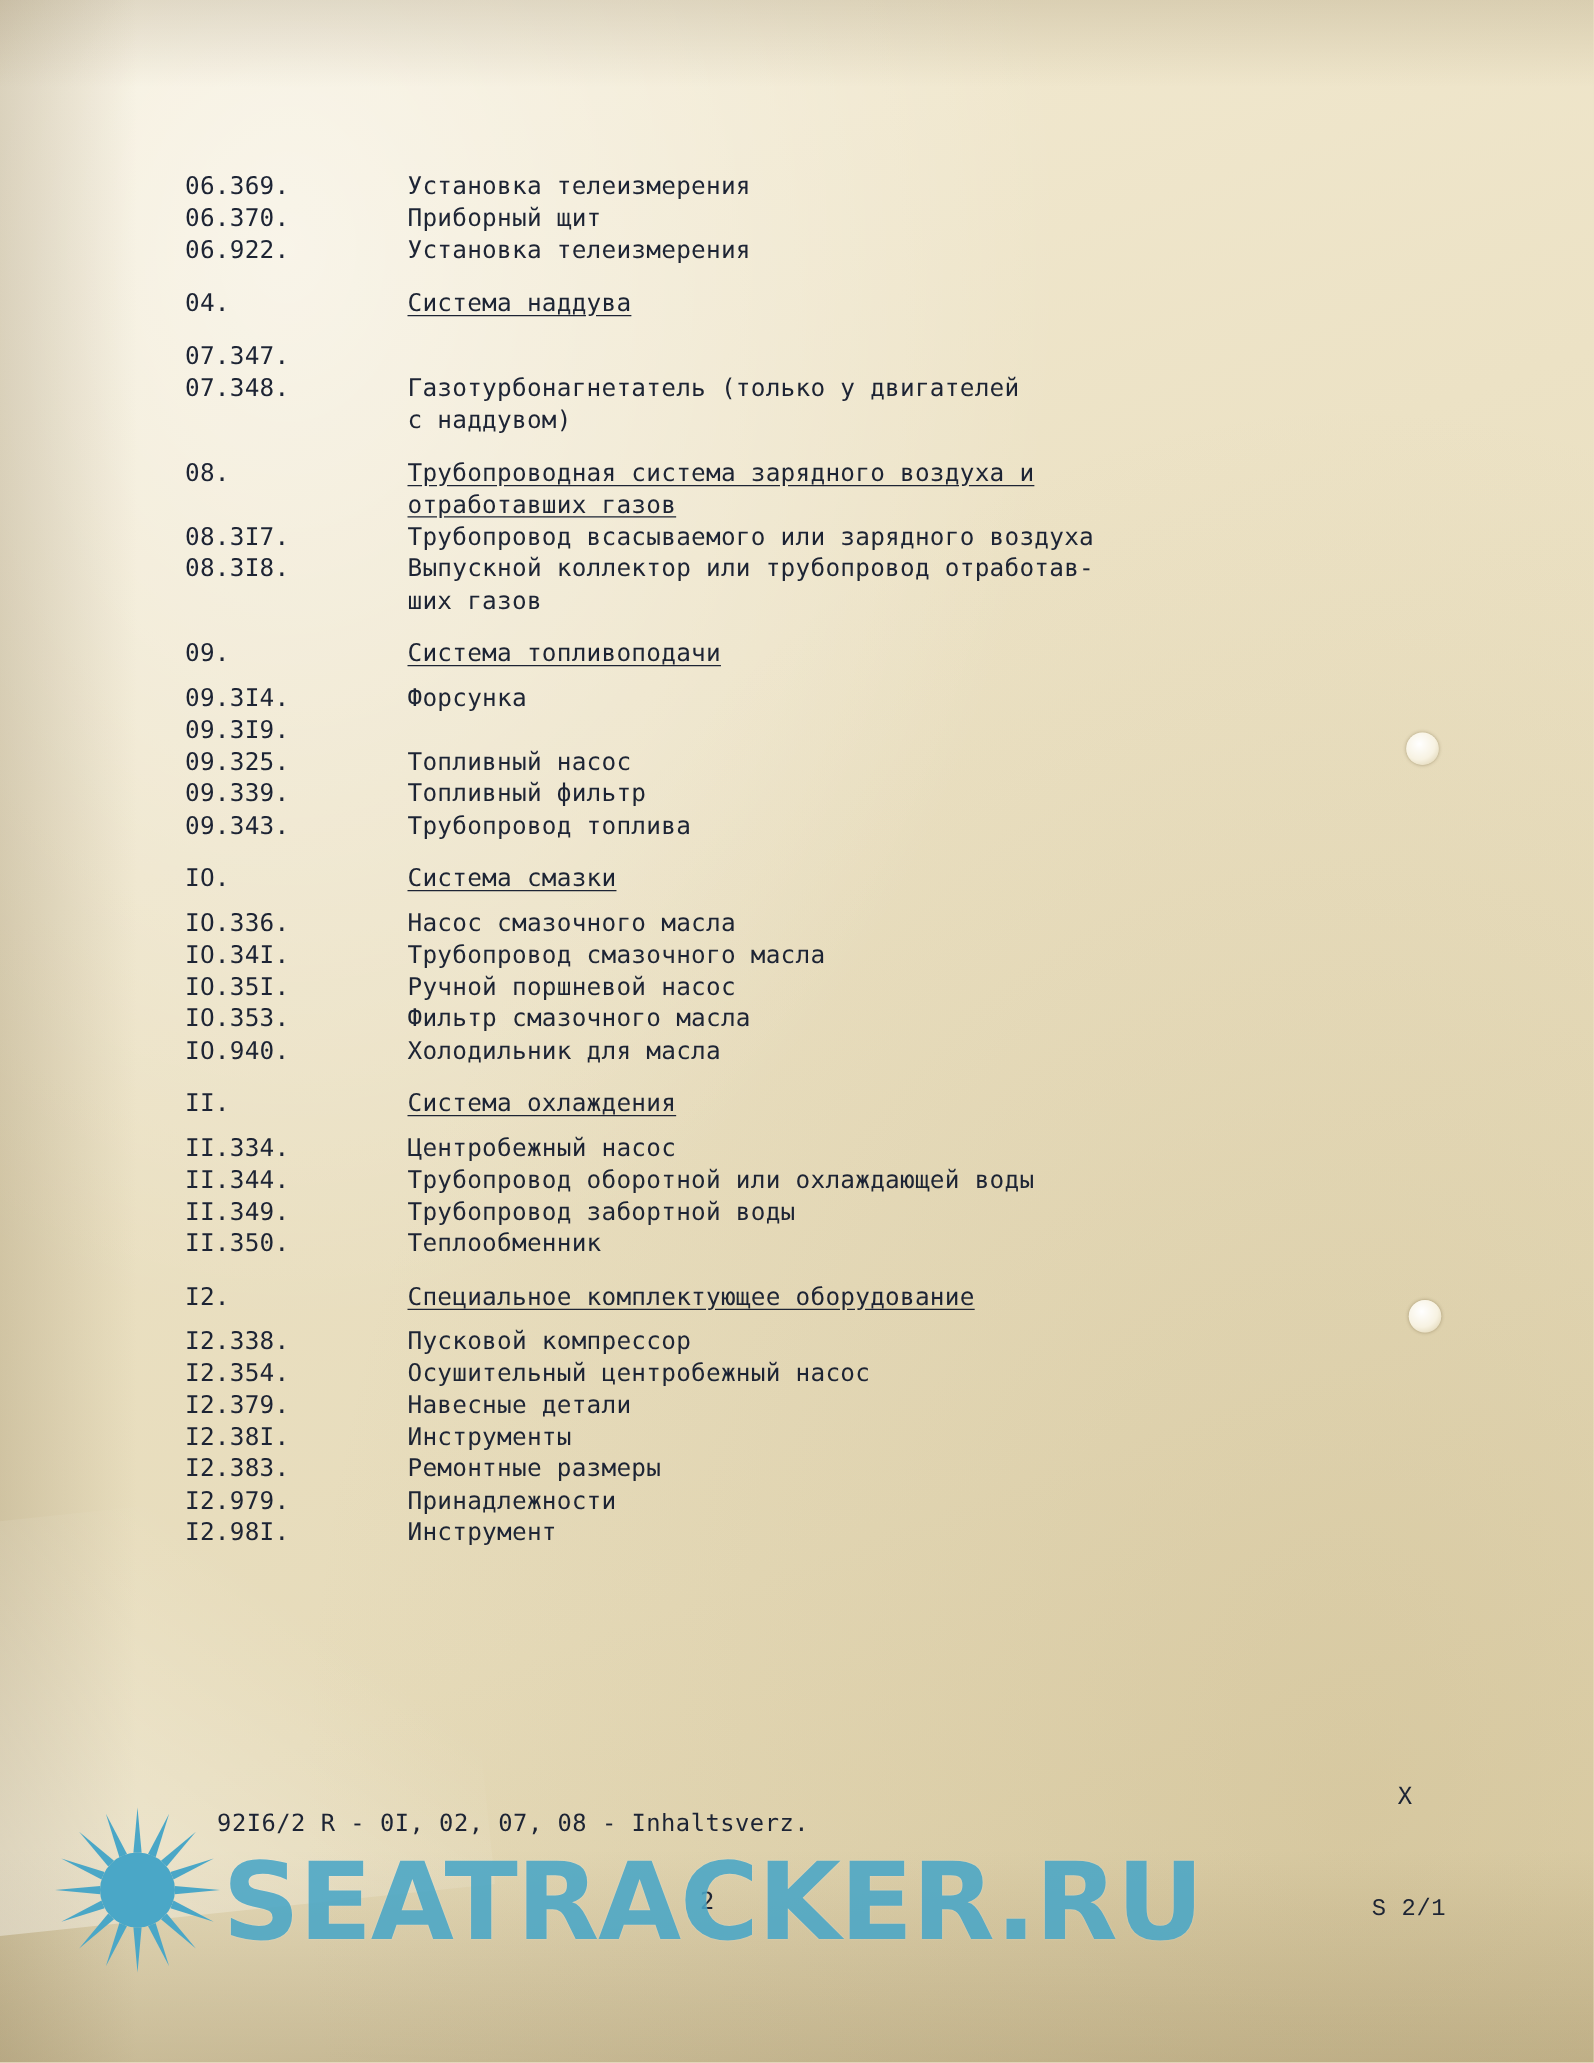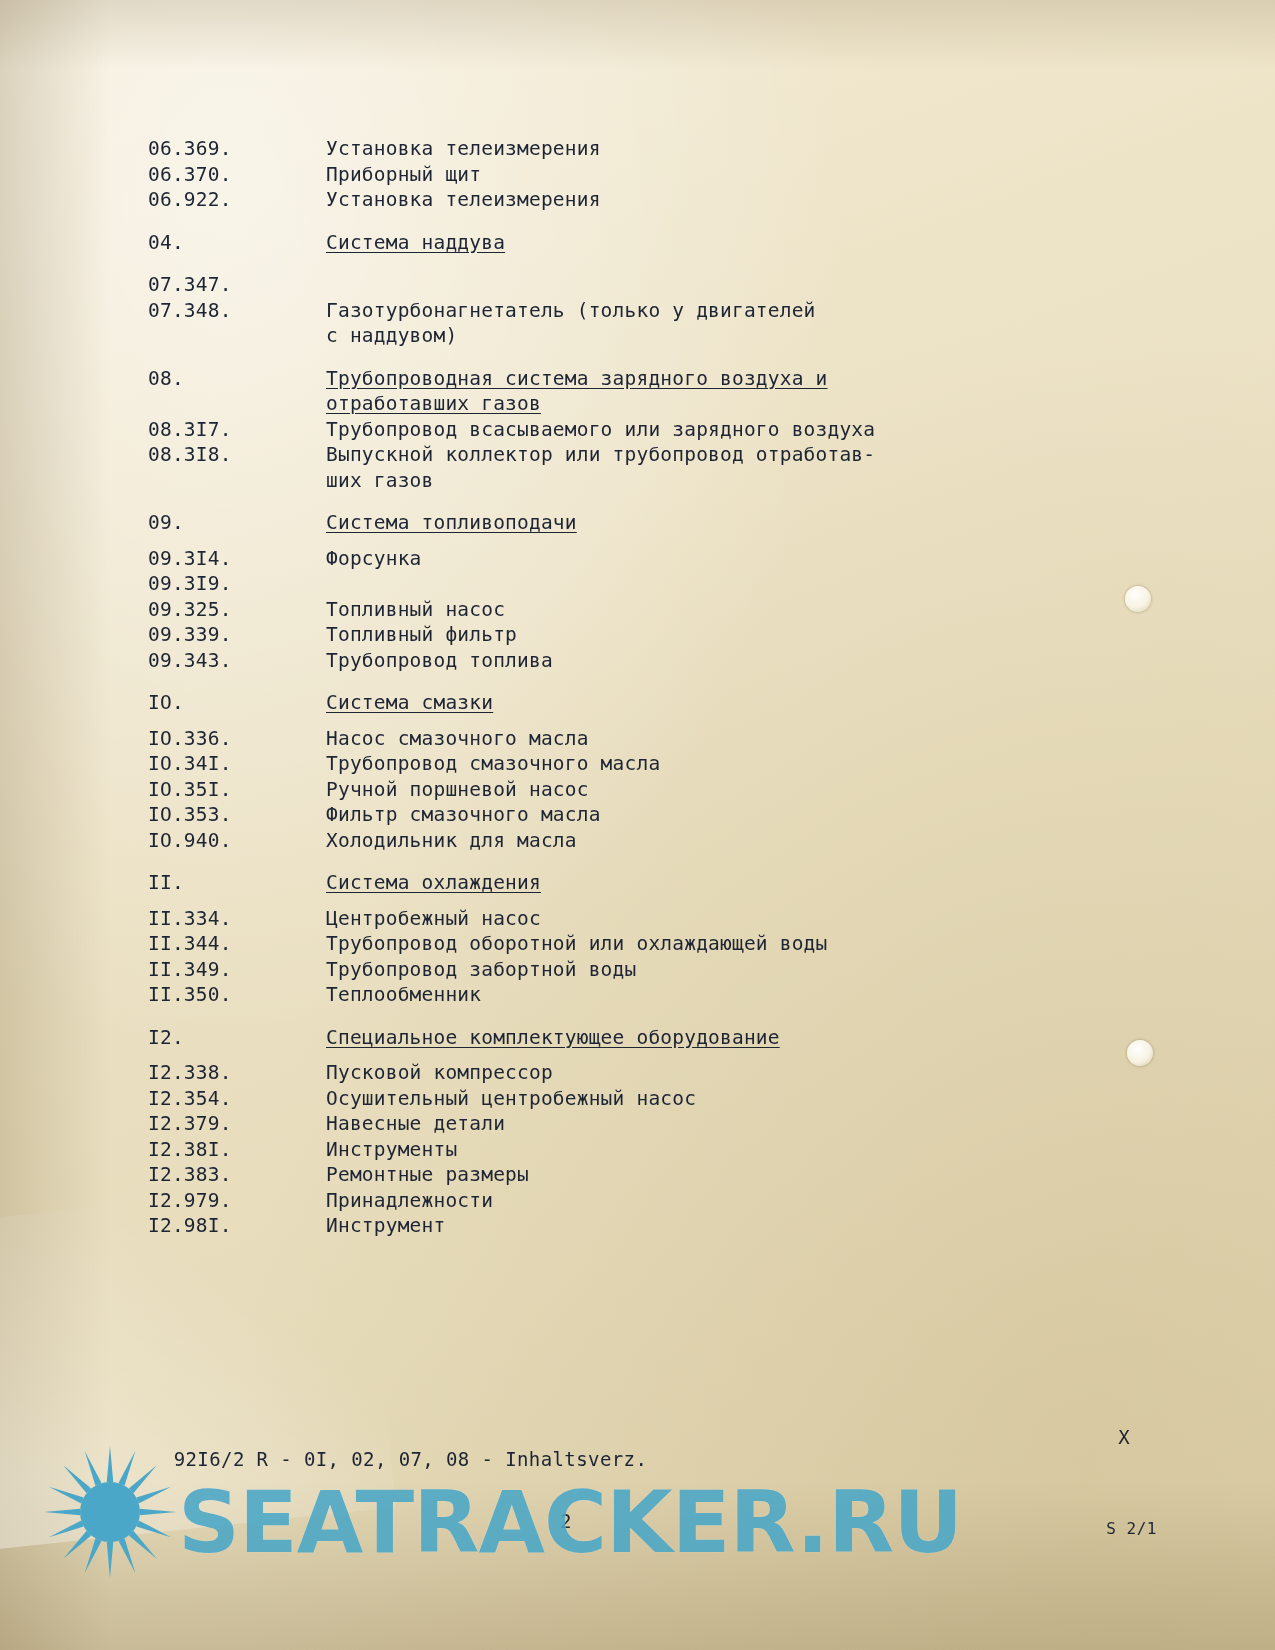--- a/index.html
+++ b/index.html
@@ -109,23 +109,24 @@
     position: absolute;
     left: 560px;
     bottom: 118px;
     font-size: 19px;
     color: #1d2434;
   }
   .footer3 {
     position: absolute;
     right: 118px;
     bottom: 112px;
-    font-size: 16px;
+    font-size: 19px;
     color: #1d2434;
     letter-spacing: 0.5px;
+    font-family: Liberation Mono, monospace;
   }
 
   
   .watermark {
     position: absolute;
     left: 0;
     bottom: 40px;
     width: 1275px;
     height: 190px;
     pointer-events: none;

